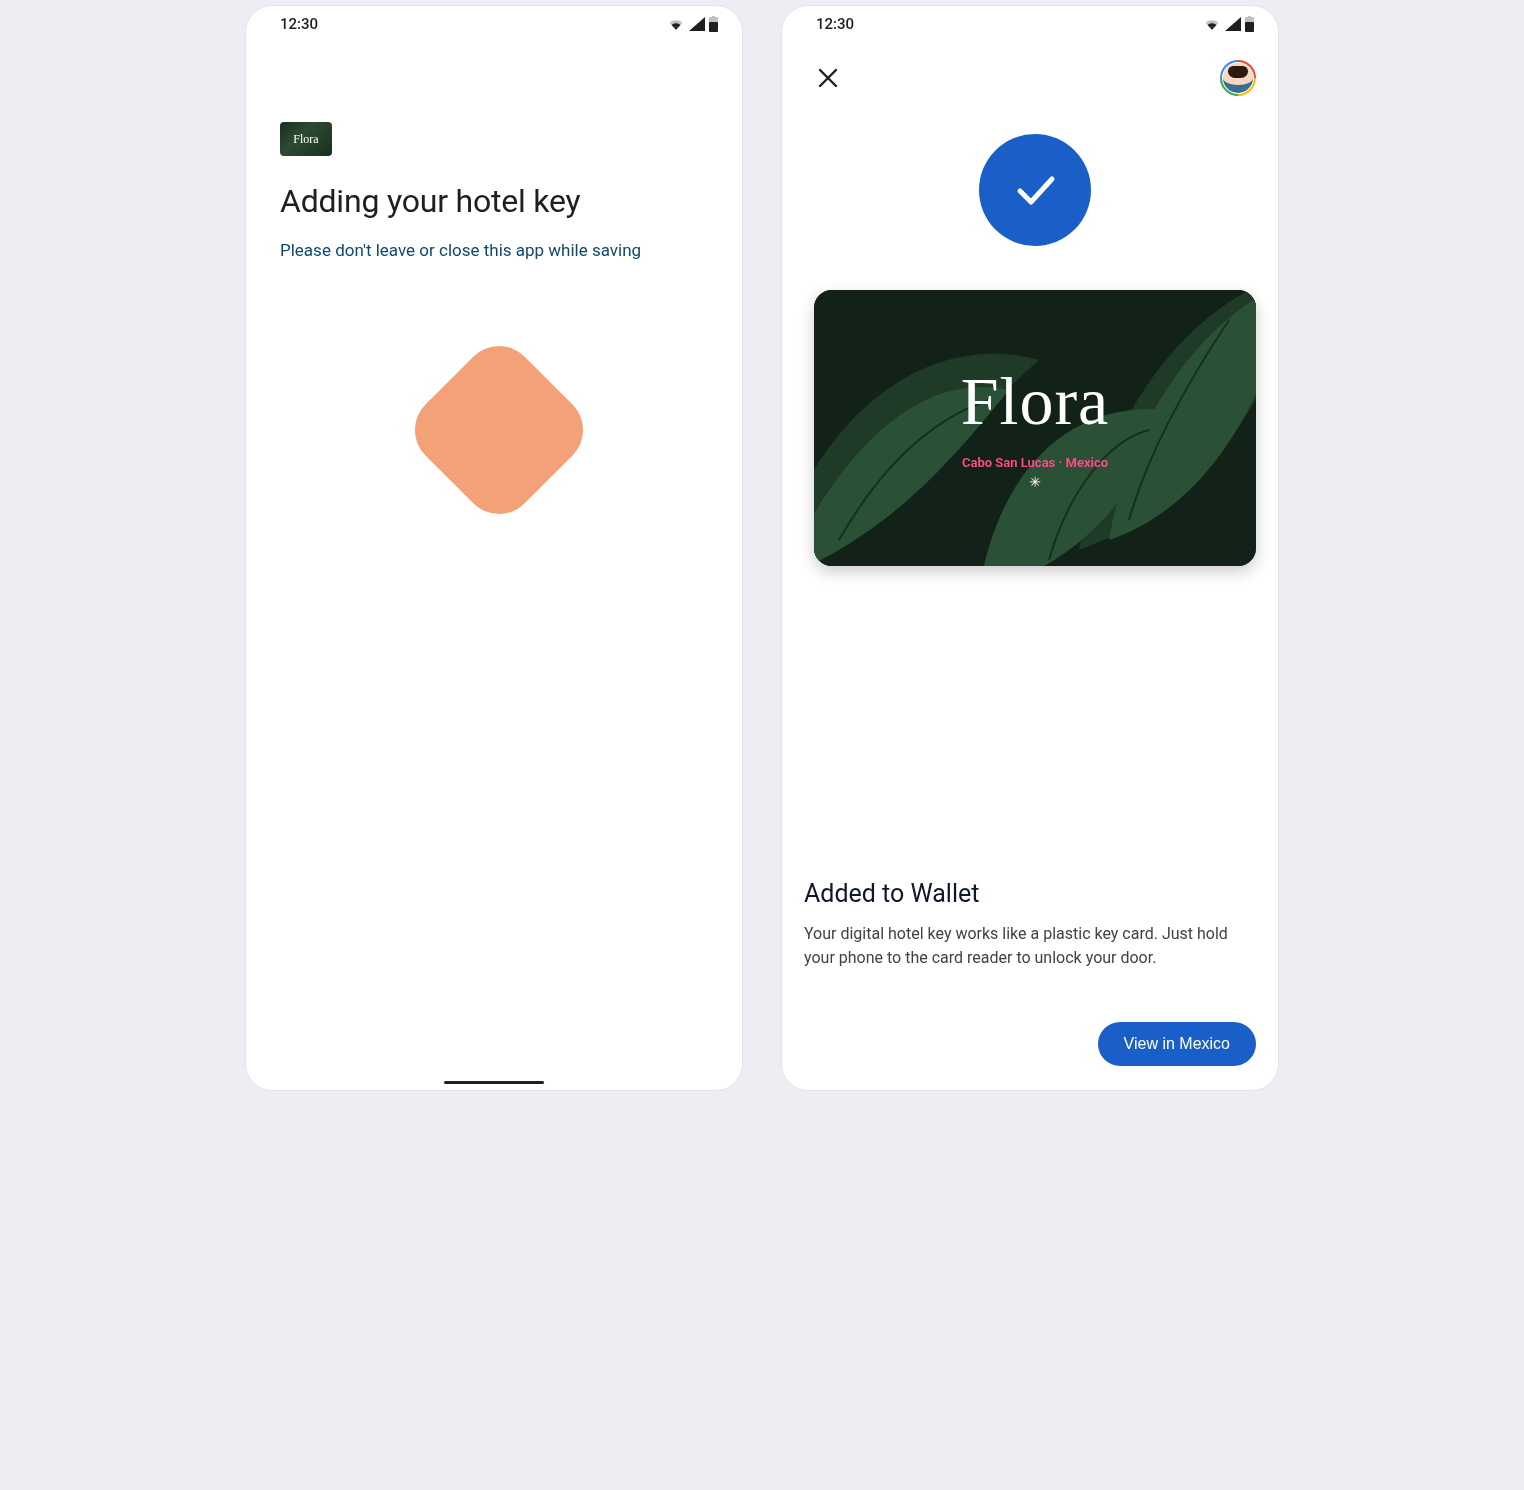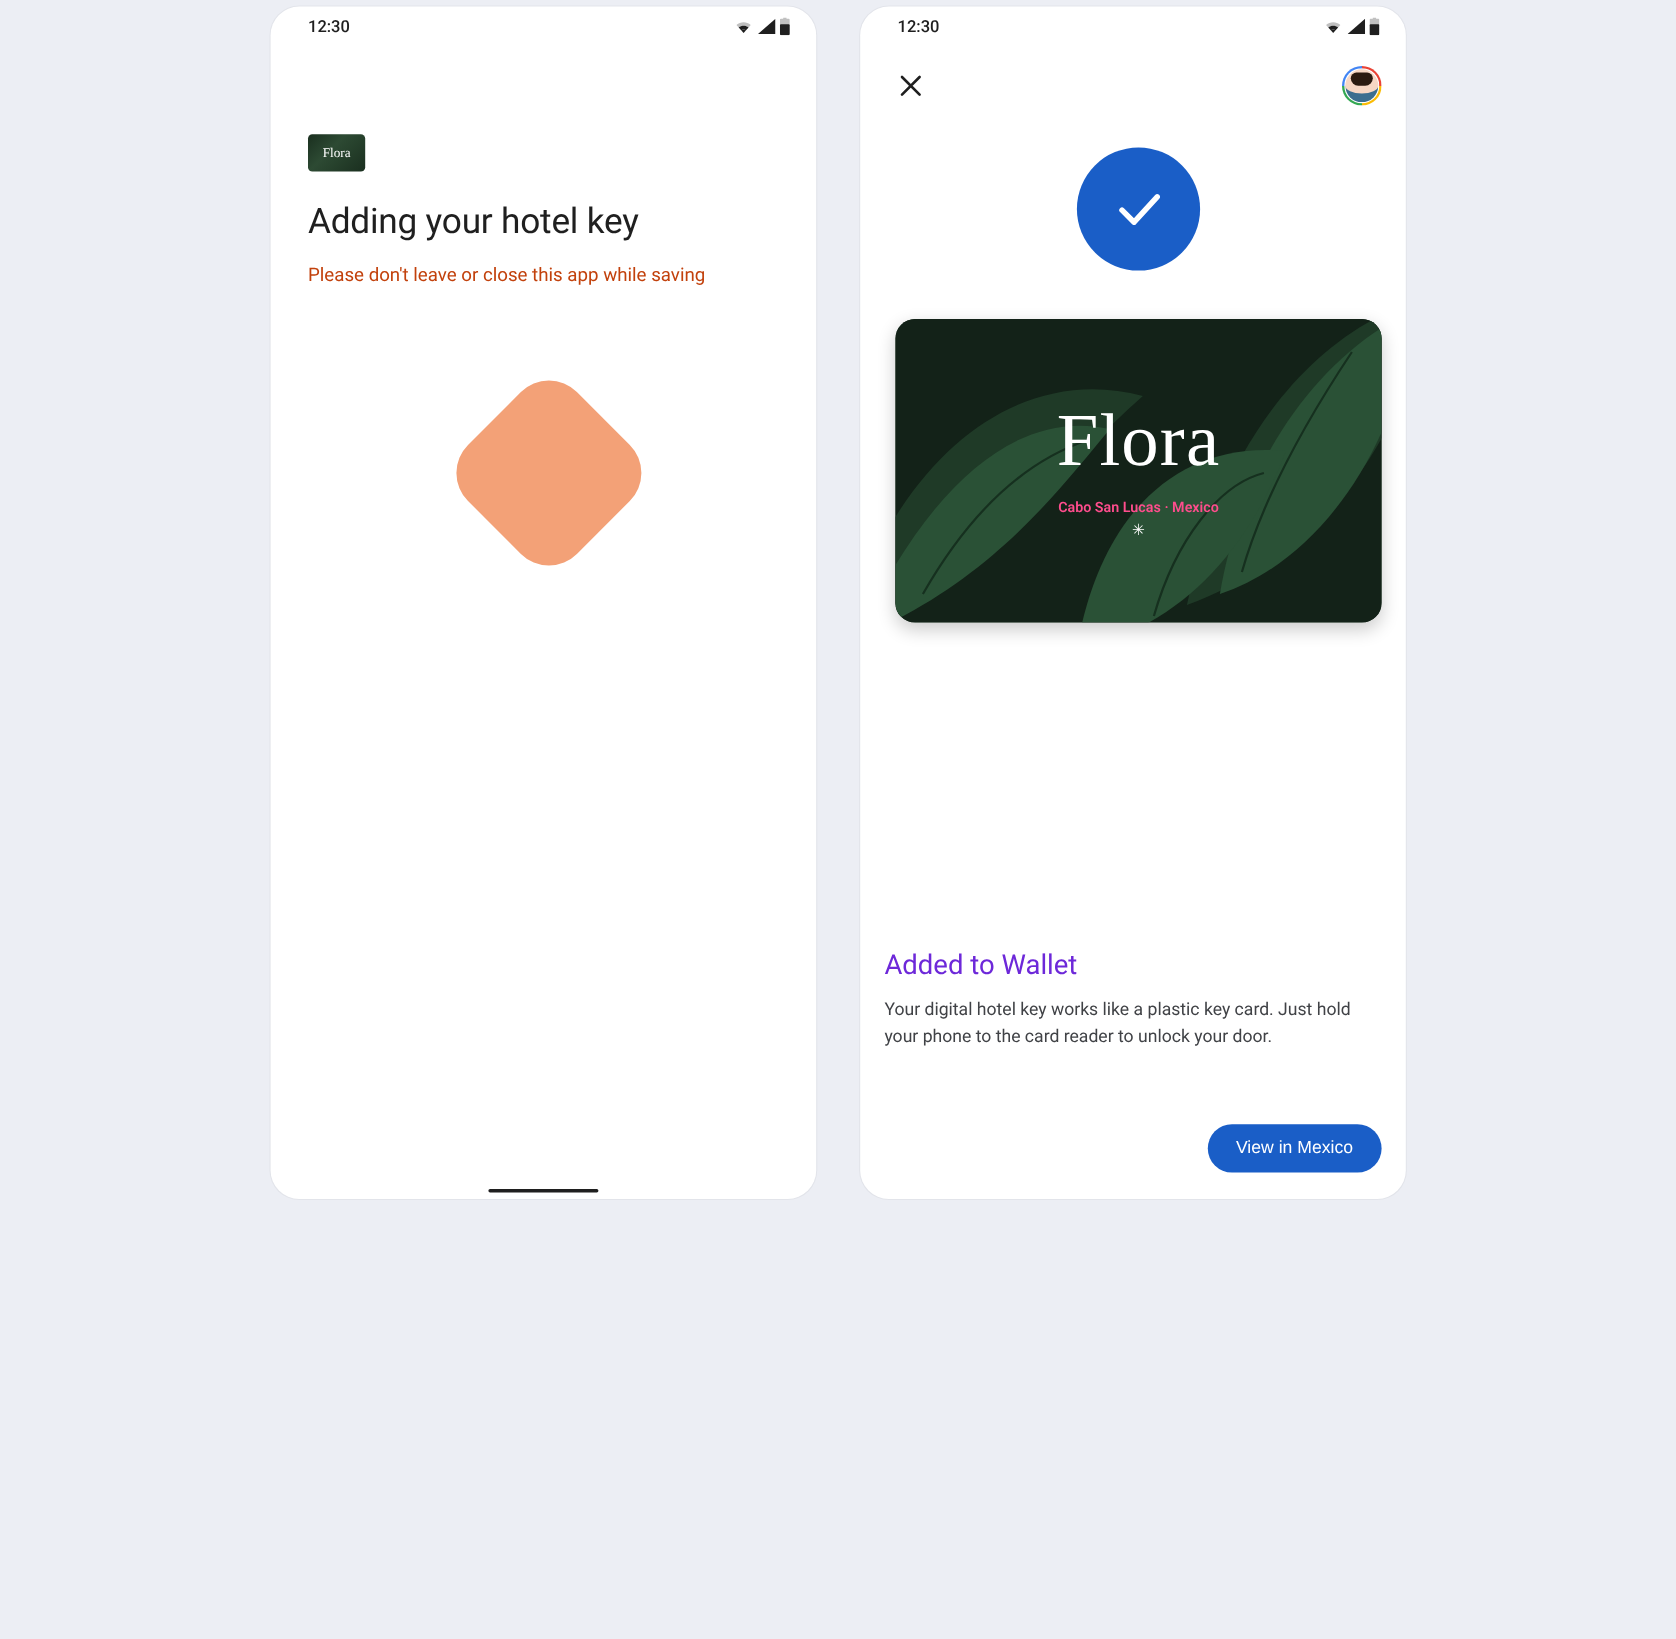--- a/index.html
+++ b/index.html
@@ -57,21 +57,21 @@
   .s1-title {
     font-size: 32px;
     font-weight: 400;
     color: #1f1f1f;
     line-height: 1.2;
     margin-bottom: 20px;
     letter-spacing: -0.2px;
   }
   .s1-sub {
     font-size: 17px;
-    color: #c2410c;
+    color: #0c4a6e;
     font-weight: 400;
   }
   .spinner-wrap {
     display:flex; justify-content:center;
     margin-top: 100px;
   }
   .spinner-shape {
     width: 140px; height: 140px;
     background: #f3a177;
     border-radius: 36px;
@@ -147,29 +147,29 @@
   .card-location { color:#ff4d8d; font-size:13px; font-weight:600; margin-top:20px;}
   .card-star { color:#fff; font-size:14px; margin-top:4px;}
 
   .s2-bottom {
     position:absolute;
     left:0; right:0; bottom: 24px;
     padding: 0 22px;
   }
   .s2-title {
     font-size: 25px;
-    color: #6d28d9;
+    color: #0f172a;
     font-weight: 400;
     margin-bottom: 14px;
   }
   .s2-desc {
     font-size: 16px;
     color: #404246;
     line-height: 1.5;
-    margin-bottom: 68px;
+    margin-bottom: 52px;
   }
   .cta-row { display:flex; justify-content:flex-end; }
   .cta {
     background: #1a5ec7;
     color: #fff;
     font-size: 16px;
     font-weight: 500;
     padding: 13px 26px;
     border: none;
     border-radius: 24px;

